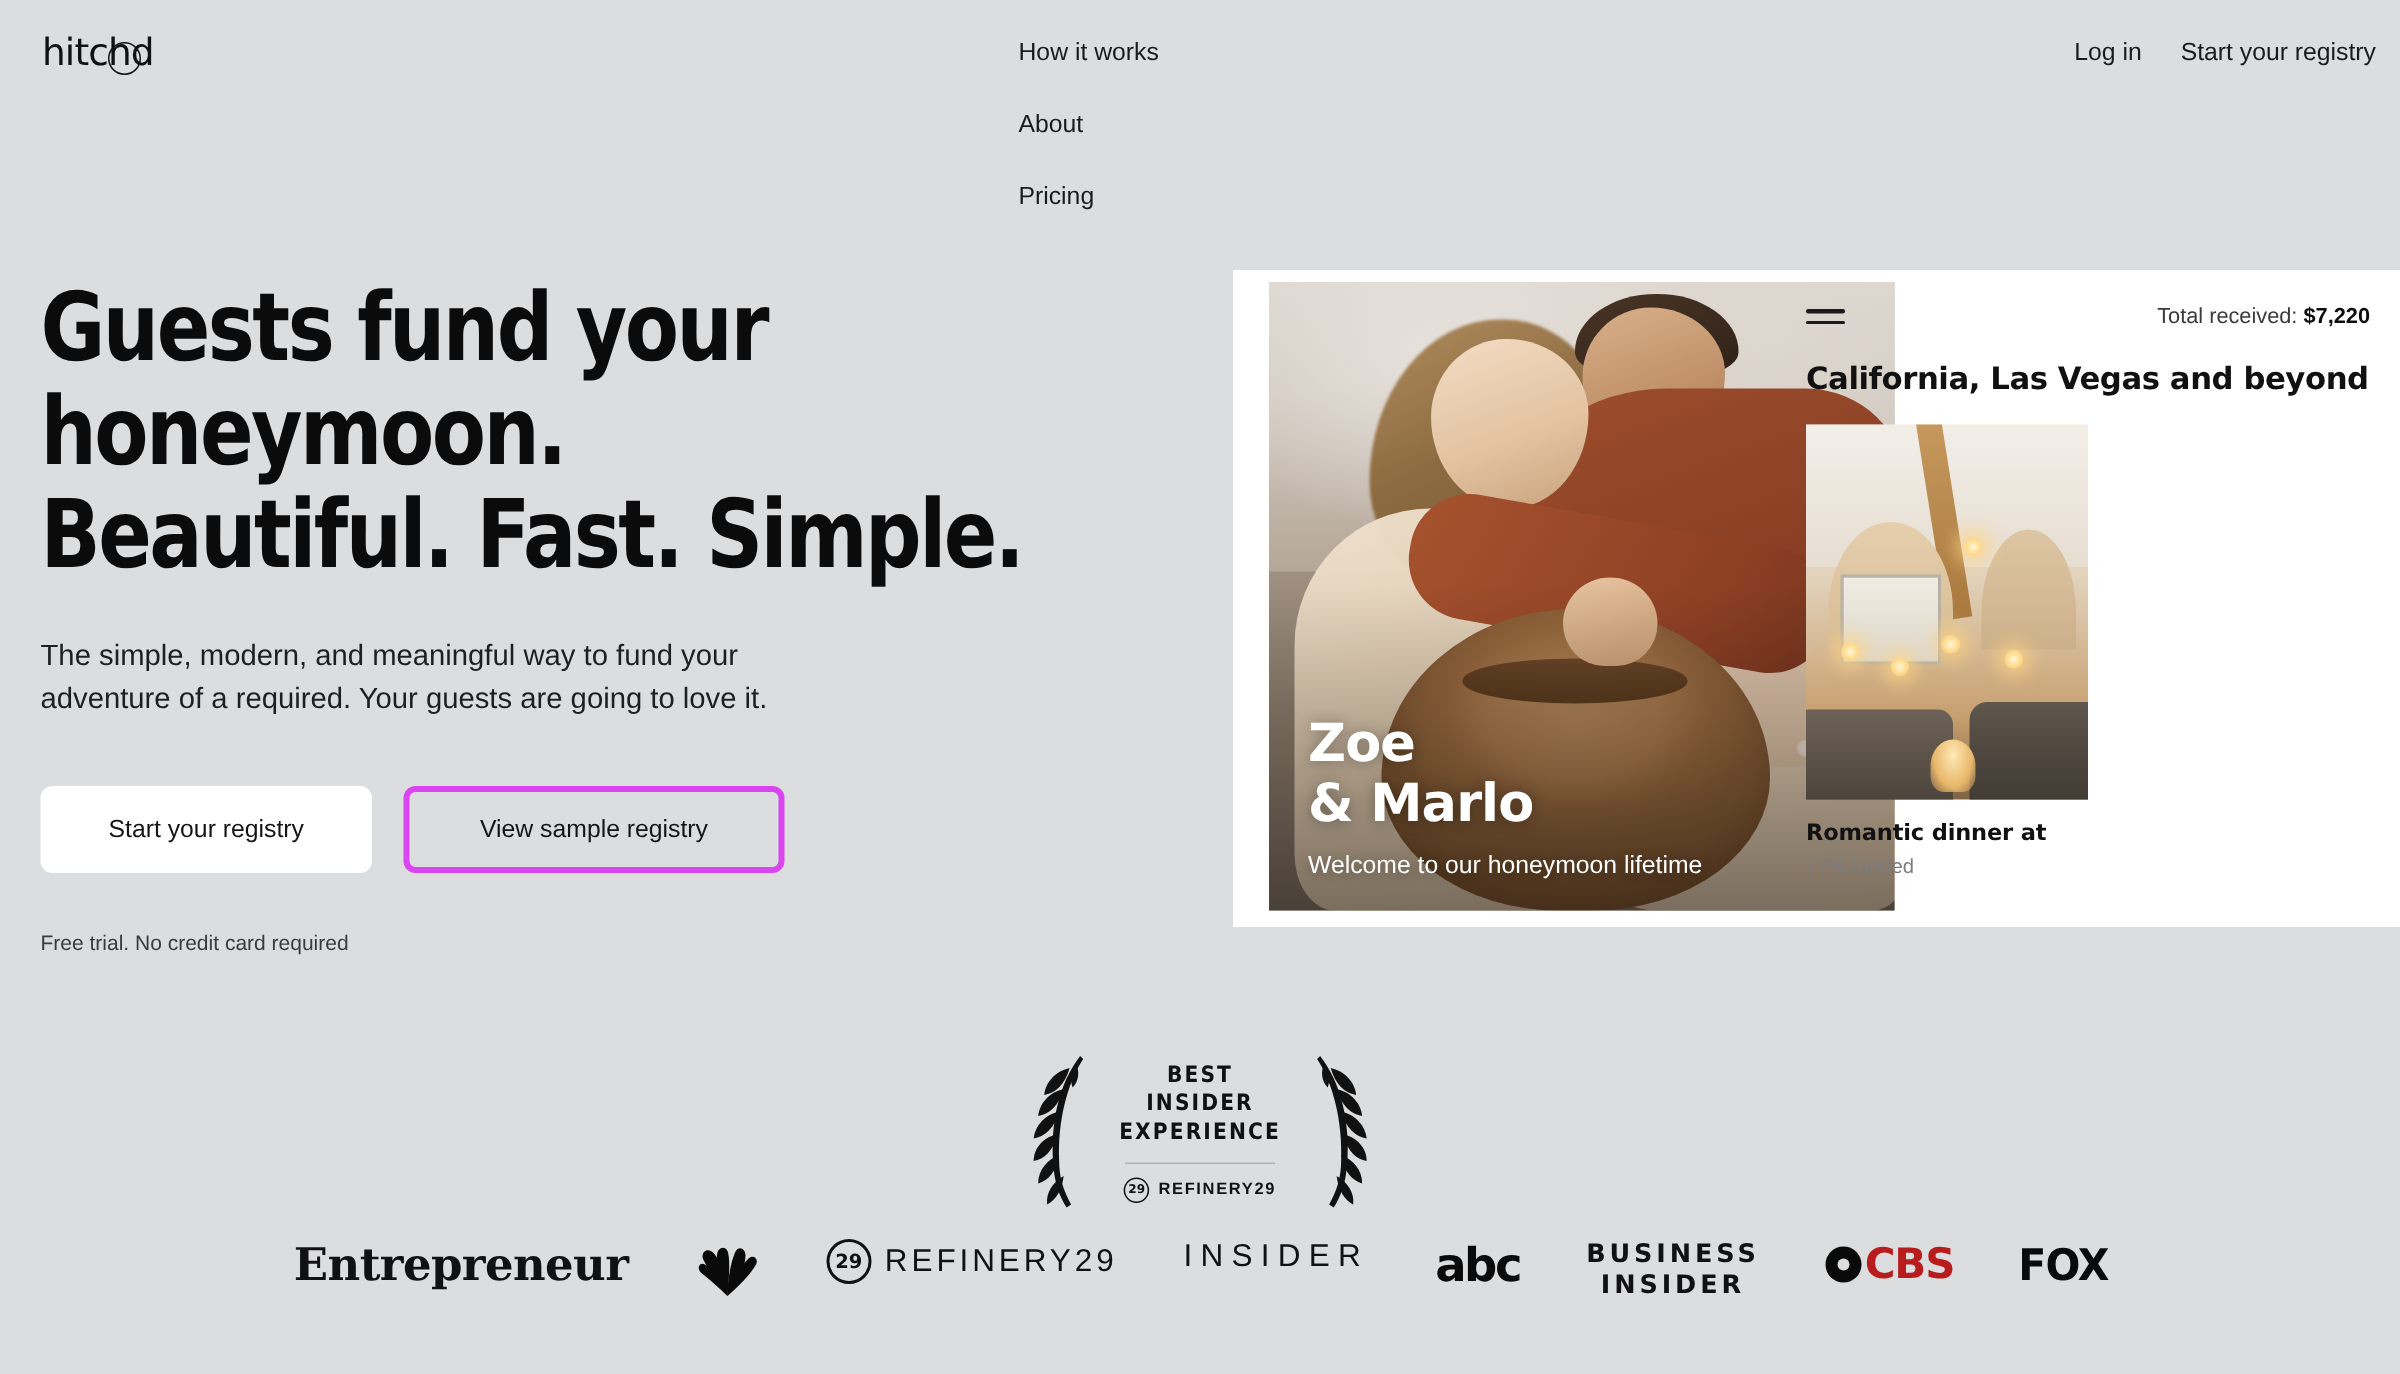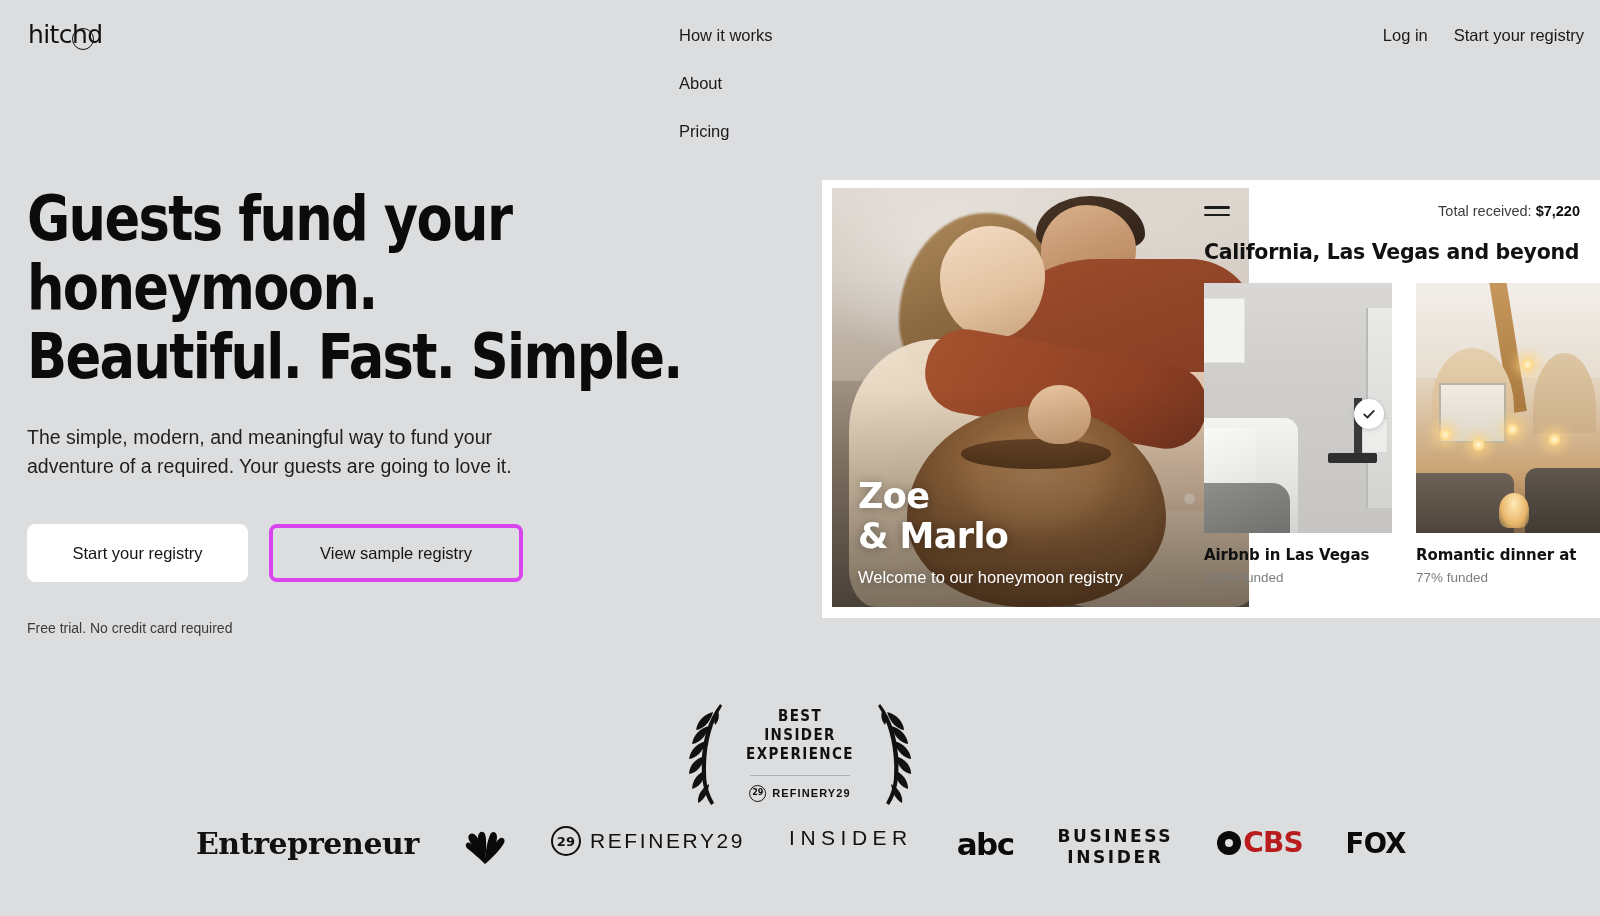--- a/index.html
+++ b/index.html
@@ -78,21 +78,21 @@
   .fineprint { padding-top:38px; font-size:14px; color:#3a3a3a; }
 
   
   .mock {
     position:absolute; left:822px; top:180px;
     width:778px; height:438px;
     background:#ffffff;
     overflow:hidden;
   }
   .mock-photo {
-    position:absolute; left:10px; top:8px; width:417px; height:419px;
+    position:absolute; left:24px; top:8px; width:417px; height:419px;
     overflow:hidden;
     background:linear-gradient(170deg,#cfc9c3 0%,#b9ada1 35%,#8e7f70 70%,#6f6256 100%);
   }
   
   .photo-sky {
     position:absolute; inset:0;
     background:
       radial-gradient(ellipse 70% 45% at 28% 12%, #e7e2dc 0%, rgba(231,226,220,0) 62%),
       radial-gradient(ellipse 80% 55% at 78% 8%, #ded7cf 0%, rgba(222,215,207,0) 65%),
       linear-gradient(180deg,#ddd7d0 0%,#cdc4ba 22%,#b3a596 48%,#9c8b7a 70%,#8d7c6c 100%);
@@ -450,60 +450,41 @@
     <div class="ph-lace"></div>
     <div class="ph-arm"></div>
     <div class="ph-hat"></div>
     <div class="ph-hatband"></div>
     <div class="ph-hand"></div>
     <div class="photo-scrim"></div>
 
     <div class="photo-text">
       <div class="couple-name">Zoe
 &amp; Marlo</div>
-      <div class="couple-sub">Welcome to our honeymoon registry</div>
+      <div class="couple-sub">Welcome to our honeymoon lifetime</div>
     </div>
   </div>
 
   <div class="mock-right">
 
     <div class="mock-topbar">
       <div class="hamburger">
         <span></span>
           <span></span>
       </div>
       <div class="total-received">
         <span>Total received:</span>
         <b>$7,220</b>
       </div>
     </div>
 
     <div class="mock-title">California, Las Vegas and beyond</div>
 
     <div class="gift-row">
 
-      <div class="gift-card">
-        <div class="gift-img gift-img-1">
-          <div class="g1-wallart"></div>
-          <div class="g1-window"></div>
-          <div class="g1-sofa"></div>
-          <div class="g1-cushion"></div>
-          <div class="g1-throw"></div>
-          <div class="g1-lamp"></div>
-          <div class="g1-table"></div>
-          <div class="g1-radiator"></div>
-          <div class="check-badge">
-            <svg viewBox="0 0 16 16" aria-hidden="true">
-              <path d="M2.5 8.4 L6.2 12 L13.5 4.4" fill="none" stroke="#2a2a2a" stroke-width="2.1" stroke-linecap="round" stroke-linejoin="round"></path>
-            </svg>
-          </div>
-        </div>
-        <div class="gift-name">Airbnb in Las Vegas</div>
-        <div class="gift-funded">100% funded</div>
-      </div>
 
       <div class="gift-card">
         <div class="gift-img gift-img-2">
           <div class="g2-ceiling"></div>
           <div class="g2-beam"></div>
           <div class="g2-arch"></div>
           <div class="g2-arch2"></div>
           <div class="g2-windowframe"></div>
           <div class="g2-bulb" style="left:12%; top:58%;"></div>
           <div class="g2-bulb" style="left:30%; top:62%;"></div>

